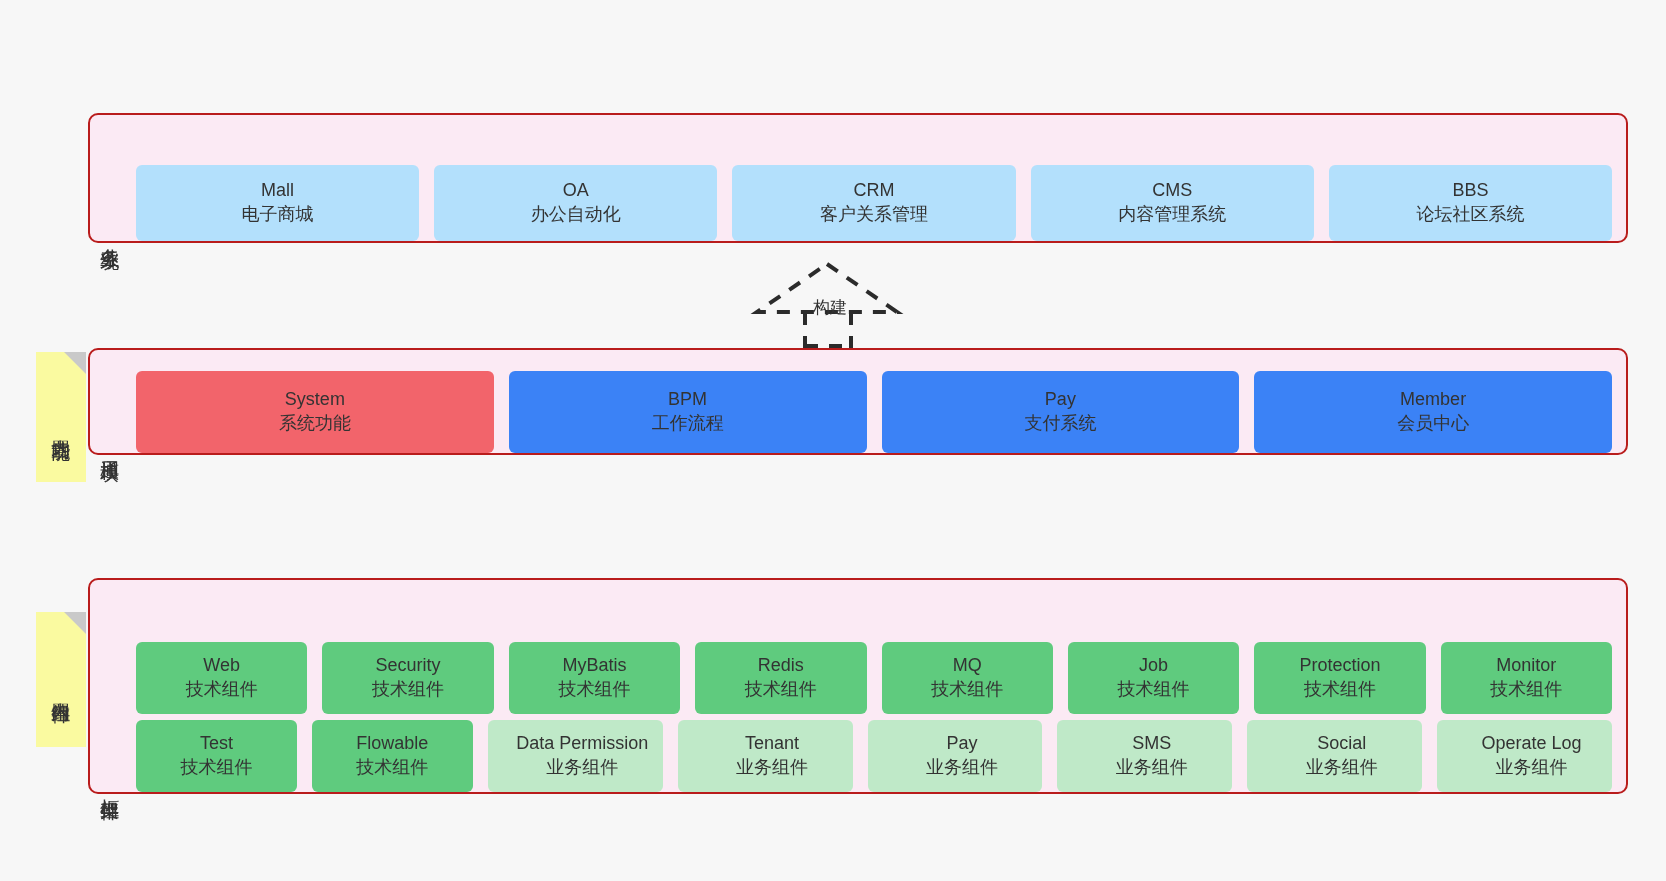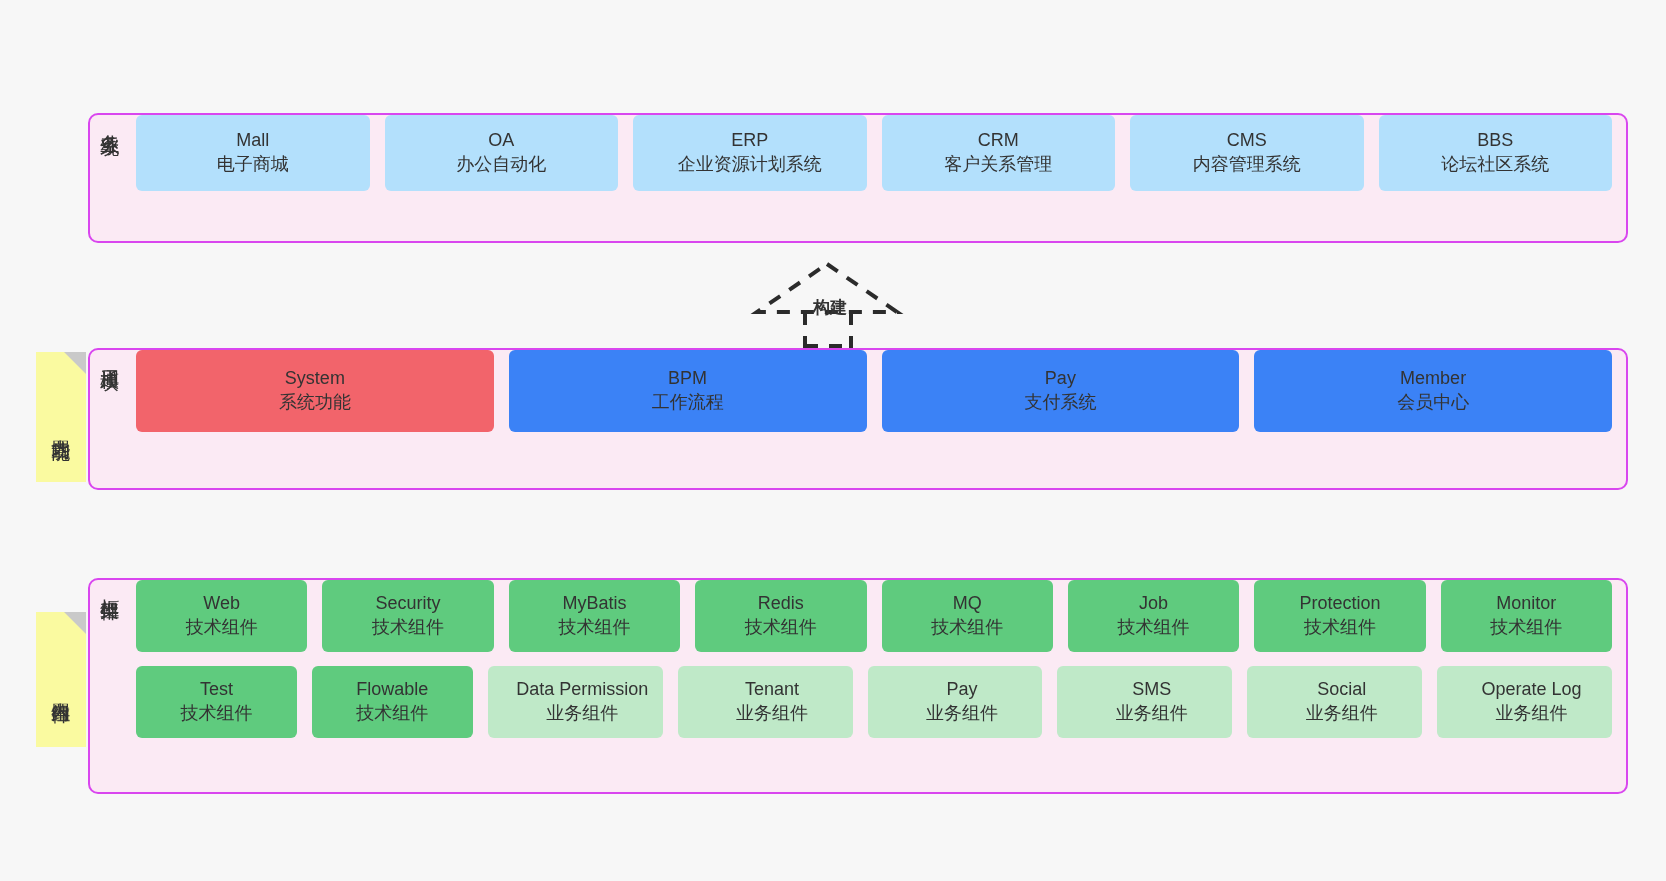--- a/index.html
+++ b/index.html
@@ -20,25 +20,25 @@
     position: absolute;
     left: 0; top: 0;
     width: 1666px;
     height: 881px;
   }
 
   
   .layer {
     position: absolute;
     box-sizing: border-box;
-    border: 2px solid #d946ef;
+    border: 2px solid #b91c1c;
     border-radius: 10px;
     background: #fbeaf4;
     display: flex;
-    align-items: flex-start;
+    align-items: flex-end;
   }
   .layer-label {
     flex: 0 0 auto;
     width: 40px;
     display: flex;
     align-items: center;
     justify-content: center;
     font-size: 19px;
     line-height: 1.13;
     letter-spacing: 1px;
@@ -51,21 +51,21 @@
   .layer-body {
     flex: 1 1 auto;
     display: flex;
     align-items: center;
     gap: 15px;
     padding: 0 14px 0 6px;
   }
   .layer-body.two-rows {
     flex-direction: column;
     justify-content: center;
-    gap: 14px;
+    gap: 6px;
   }
   .row {
     display: flex;
     width: 100%;
     gap: 15px;
   }
 
   
   .card {
     flex: 1 1 0;
@@ -151,55 +151,51 @@
     <div class="layer-body">
       <div class="card h-biz c-blue">
         <span class="t1">Mall</span>
         <span class="t2">电子商城</span>
       </div>
       <div class="card h-biz c-blue">
         <span class="t1">OA</span>
         <span class="t2">办公自动化</span>
       </div>
       <div class="card h-biz c-blue">
-        <span class="t1">ERP</span>
-        <span class="t2">企业资源计划系统</span>
-      </div>
-      <div class="card h-biz c-blue">
         <span class="t1">CRM</span>
         <span class="t2">客户关系管理</span>
       </div>
       <div class="card h-biz c-blue">
         <span class="t1">CMS</span>
         <span class="t2">内容管理系统</span>
       </div>
       <div class="card h-biz c-blue">
         <span class="t1">BBS</span>
         <span class="t2">论坛社区系统</span>
       </div>
     </div>
   </div>
 
-  <div class="connector" style="left:755px; top:262px; width:150px; height:86px;font-weight:bold;">
+  <div class="connector" style="left:755px; top:262px; width:150px; height:86px;">
     <svg width="150" height="86" viewBox="0 0 150 86" aria-hidden="true">
 
       <path d="M 72 2 L 142 50 L 2 50 Z" fill="none" stroke="#2b2b2b" stroke-width="4" stroke-dasharray="13 11" stroke-linecap="butt" stroke-linejoin="miter"></path>
 
       <path d="M 50 50 L 50 86 M 96 50 L 96 86" fill="none" stroke="#2b2b2b" stroke-width="4" stroke-dasharray="13 11"></path>
       <path d="M 50 84 L 96 84" fill="none" stroke="#2b2b2b" stroke-width="4" stroke-dasharray="13 11"></path>
     </svg>
     <div class="conn-label">构建</div>
   </div>
 
   <div class="sticky" style="left:36px; top:352px; width:50px; height:130px;">
     <span class="fold"></span>
     <span>内置功能</span>
   </div>
 
-  <div class="layer" id="layer-modules" style="left:88px; top:348px; width:1540px; height:142px;">
+  <div class="layer" id="layer-modules" style="left:88px; top:348px; width:1540px; height:107px;">
     <div class="layer-label">通用模块</div>
     <div class="layer-body">
       <div class="card h-mod c-red">
         <span class="t1">System</span>
         <span class="t2">系统功能</span>
       </div>
       <div class="card h-mod c-pink">
         <span class="t1">BPM</span>
         <span class="t2">工作流程</span>
       </div>

